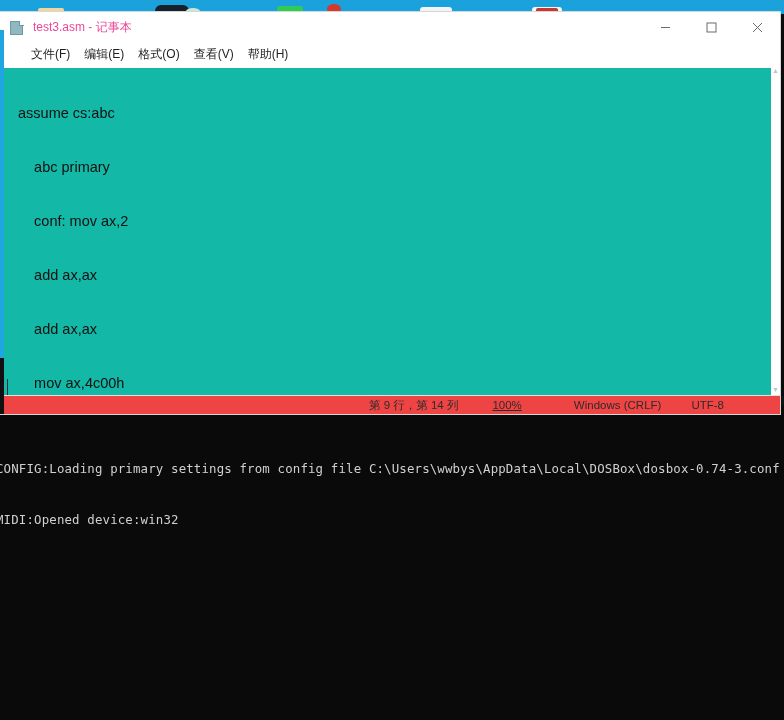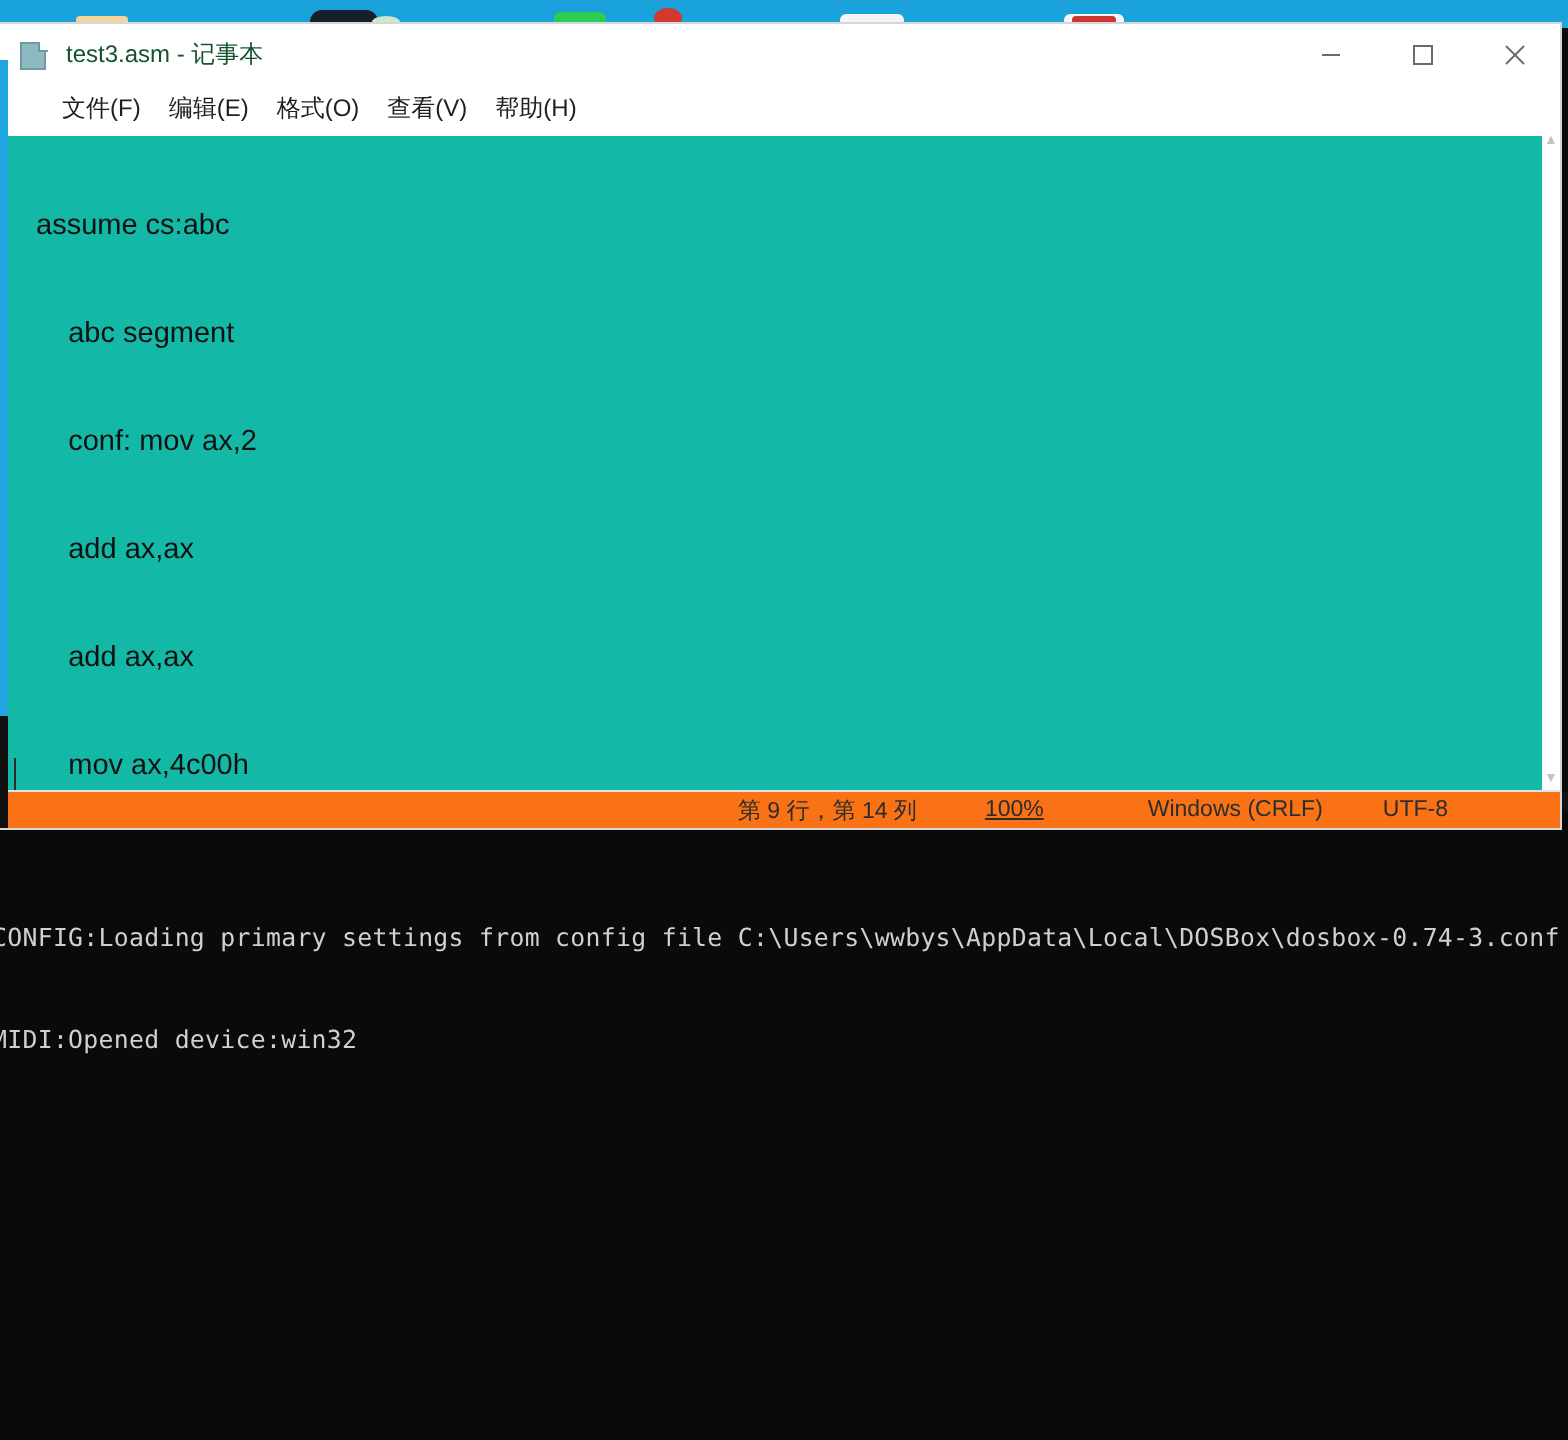--- a/index.html
+++ b/index.html
@@ -119,21 +119,21 @@
     position: absolute; right: 1px; top: 1px;
     width: 5px; height: 5px;
     background: #ffffff;
     border-left: 1px solid #6f9aa4;
     border-bottom: 1px solid #6f9aa4;
     box-sizing: border-box;
   }
   .title-text {
     margin-left: 8px;
     font-size: 12px;
-    color: #14532d;
+    color: #ec4899;
     font-family: "Liberation Sans", sans-serif;
     white-space: nowrap;
   }
   .wincontrols {
     position: absolute;
     right: 0; top: 0;
     display: flex;
     height: 31px;
   }
   .wc {
@@ -201,21 +201,21 @@
     color: #c3c3c3;
     font-size: 7px;
     line-height: 7px;
     text-align: center;
   }
 
   .statusbar {
     position: absolute;
     left: 0; top: 383px;
     width: 780px; height: 19px;
-    background: #f97316;
+    background: #ef4444;
     border-top: 1px solid #e2e2e2;
     box-sizing: border-box;
     display: flex;
     align-items: center;
     justify-content: flex-end;
   }
   .status-cell {
     font-size: 11.5px;
     color: #2c2c2c;
     font-family: "Liberation Sans", sans-serif;
@@ -283,21 +283,21 @@
       <div class="menu-item">文件(F)</div>
       <div class="menu-item">编辑(E)</div>
       <div class="menu-item">格式(O)</div>
       <div class="menu-item">查看(V)</div>
       <div class="menu-item">帮助(H)</div>
     </div>
 
     <div class="editor">
       <div class="code">
         <span class="code-line">assume cs:abc</span>
-        <span class="code-line">    abc segment</span>
+        <span class="code-line">    abc primary</span>
         <span class="code-line">    conf: mov ax,2</span>
         <span class="code-line">    add ax,ax</span>
         <span class="code-line">    add ax,ax</span>
         <span class="code-line">    mov ax,4c00h</span>
         
         
         
       </div>
       <div class="edit-caret"></div>
     </div>

